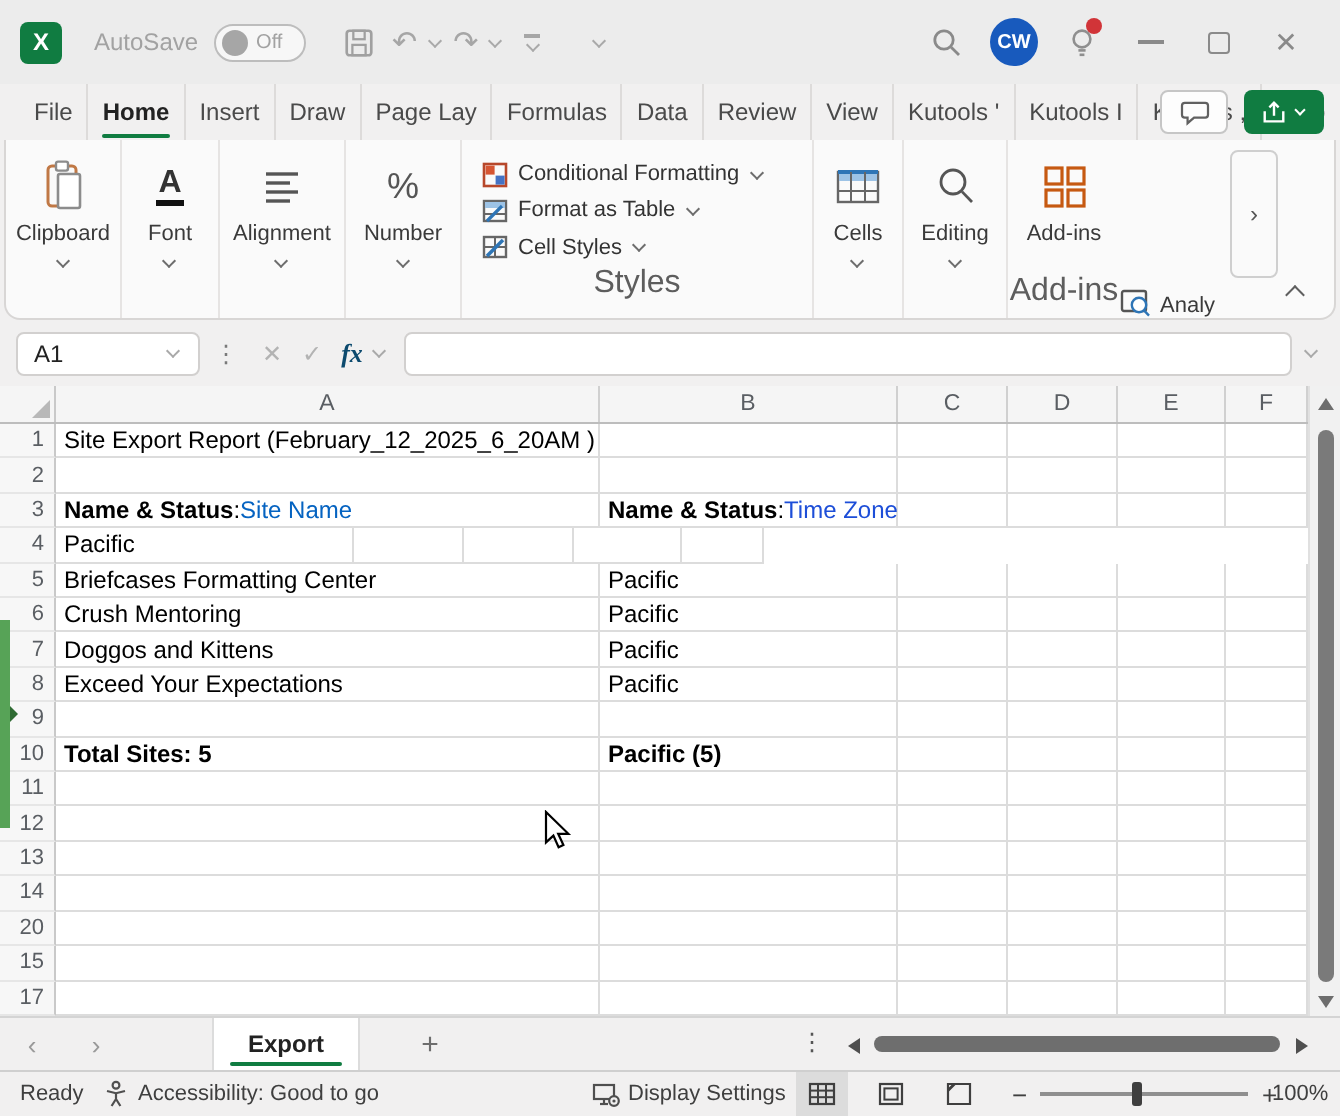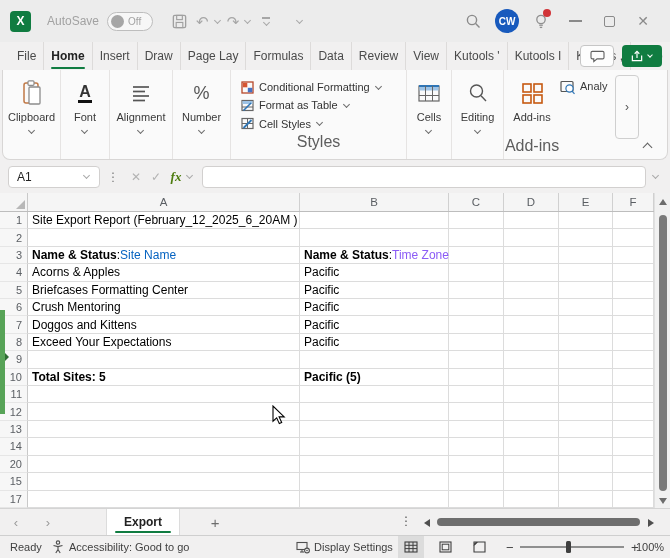--- a/index.html
+++ b/index.html
@@ -62,21 +62,21 @@
     display:flex;align-items:center;justify-content:center;color:#555;font-size:12px;}
   .collapse-chev{position:absolute;right:16px;bottom:8px;width:7px;height:7px;border-left:1.5px solid #5f5f5f;
     border-top:1.5px solid #5f5f5f;transform:rotate(45deg);}
   
   .formularow{height:33px;background:#f1f0f0;display:flex;align-items:center;padding:0 8px;position:relative;}
   .namebox{width:92px;height:22px;background:#fff;border:1px solid #d2d0cf;border-radius:4px;font-size:12px;color:#222;
     display:flex;align-items:center;padding:0 8px;}
   .namebox .chev{margin-left:auto;}
   .vdots{color:#7a7a7a;font-size:12px;margin:0 7px;letter-spacing:0;}
   .fbtn{width:20px;text-align:center;font-size:12px;color:#b3b3b3;}
-  .fx{font-style:italic;font-family:"Liberation Serif",serif;font-size:13px;color:#4d7c0f;font-weight:bold;}
+  .fx{font-style:italic;font-family:"Liberation Serif",serif;font-size:13px;color:#0c4a6e;font-weight:bold;}
   .formula-input{flex:1;height:22px;background:#fff;border:1px solid #d2d0cf;border-radius:4px;margin:0 16px 0 8px;
     font-size:12px;color:#222;display:flex;align-items:center;padding:0 6px;}
   .fchev{position:absolute;right:10px;}
   
   .gridarea{height:315px;background:#fff;position:relative;}
   .ghead{display:flex;height:19px;background:#f5f5f5;border-bottom:1px solid #bdbdbd;}
   .corner{width:28px;border-right:1px solid #c9c9c9;position:relative;background:#f5f5f5;flex:0 0 auto;}
   .corner::after{content:"";position:absolute;right:2px;bottom:2px;border-left:9px solid transparent;border-bottom:9px solid #b8b8b8;}
   .colhdr{font-size:11.5px;color:#5a5e63;display:flex;align-items:center;justify-content:center;
     border-right:1px solid #d0d0d0;flex:0 0 auto;}
@@ -305,21 +305,21 @@
         <svg width="23" height="23" viewBox="0 0 23 23">
           <rect x="2" y="2" width="8" height="8" fill="none" stroke="#C65911" stroke-width="1.6"></rect>
           <rect x="13" y="2" width="8" height="8" fill="none" stroke="#C65911" stroke-width="1.6"></rect>
           <rect x="2" y="13" width="8" height="8" fill="none" stroke="#C65911" stroke-width="1.6"></rect>
           <rect x="13" y="13" width="8" height="8" fill="none" stroke="#C65911" stroke-width="1.6"></rect>
         </svg>
       </span>
       <span class="glabel">Add-ins</span>
       <span class="grp-bottom">Add-ins</span>
     </div>
-    <div style="display:flex;align-items:flex-start;padding-top:10px;gap:4px;width:58px">
+    <div style="display:flex;align-items:flex-end;padding-top:10px;gap:4px;width:58px">
       <svg width="16" height="15" viewBox="0 0 16 15">
         <rect x="1" y="1.5" width="12" height="10" rx="1" fill="none" stroke="#555" stroke-width="1.2"></rect>
         <circle cx="9.5" cy="8.5" r="3.6" fill="#fff" stroke="#2e75b6" stroke-width="1.2"></circle>
         <line x1="12" y1="11.2" x2="14.5" y2="13.8" stroke="#2e75b6" stroke-width="1.2"></line>
       </svg>
       <span style="font-size:11px;color:#3a3a3a">Analy</span>
     </div>
     <div class="expand-box">
       <span>›</span>
     </div>
@@ -374,30 +374,29 @@
         <div class="grow">
           <div class="rownum">3</div>
           <div class="gcell w-A">
             <span style="font-weight: 700;">Name &amp; Status</span>
             <span>: </span>
             <span style="color: rgb(5, 99, 193);">Site Name</span>
           </div>
           <div class="gcell w-B">
             <span style="font-weight: 700;">Name &amp; Status</span>
             <span>: </span>
-            <span style="color: #8b5cf6;">Time Zone</span>
+            <span style="color: #1d4ed8;">Time Zone</span>
           </div>
           <div class="gcell w-C"></div>
           <div class="gcell w-D"></div>
           <div class="gcell w-E"></div>
           <div class="gcell w-F"></div>
         </div>
         <div class="grow">
           <div class="rownum">4</div>
-          <div class="gcell w-A">Acorns &amp; Apples</div>
           <div class="gcell w-B">Pacific</div>
           <div class="gcell w-C"></div>
           <div class="gcell w-D"></div>
           <div class="gcell w-E"></div>
           <div class="gcell w-F"></div>
         </div>
         <div class="grow">
           <div class="rownum">5</div>
           <div class="gcell w-A">Briefcases Formatting Center</div>
           <div class="gcell w-B">Pacific</div>

